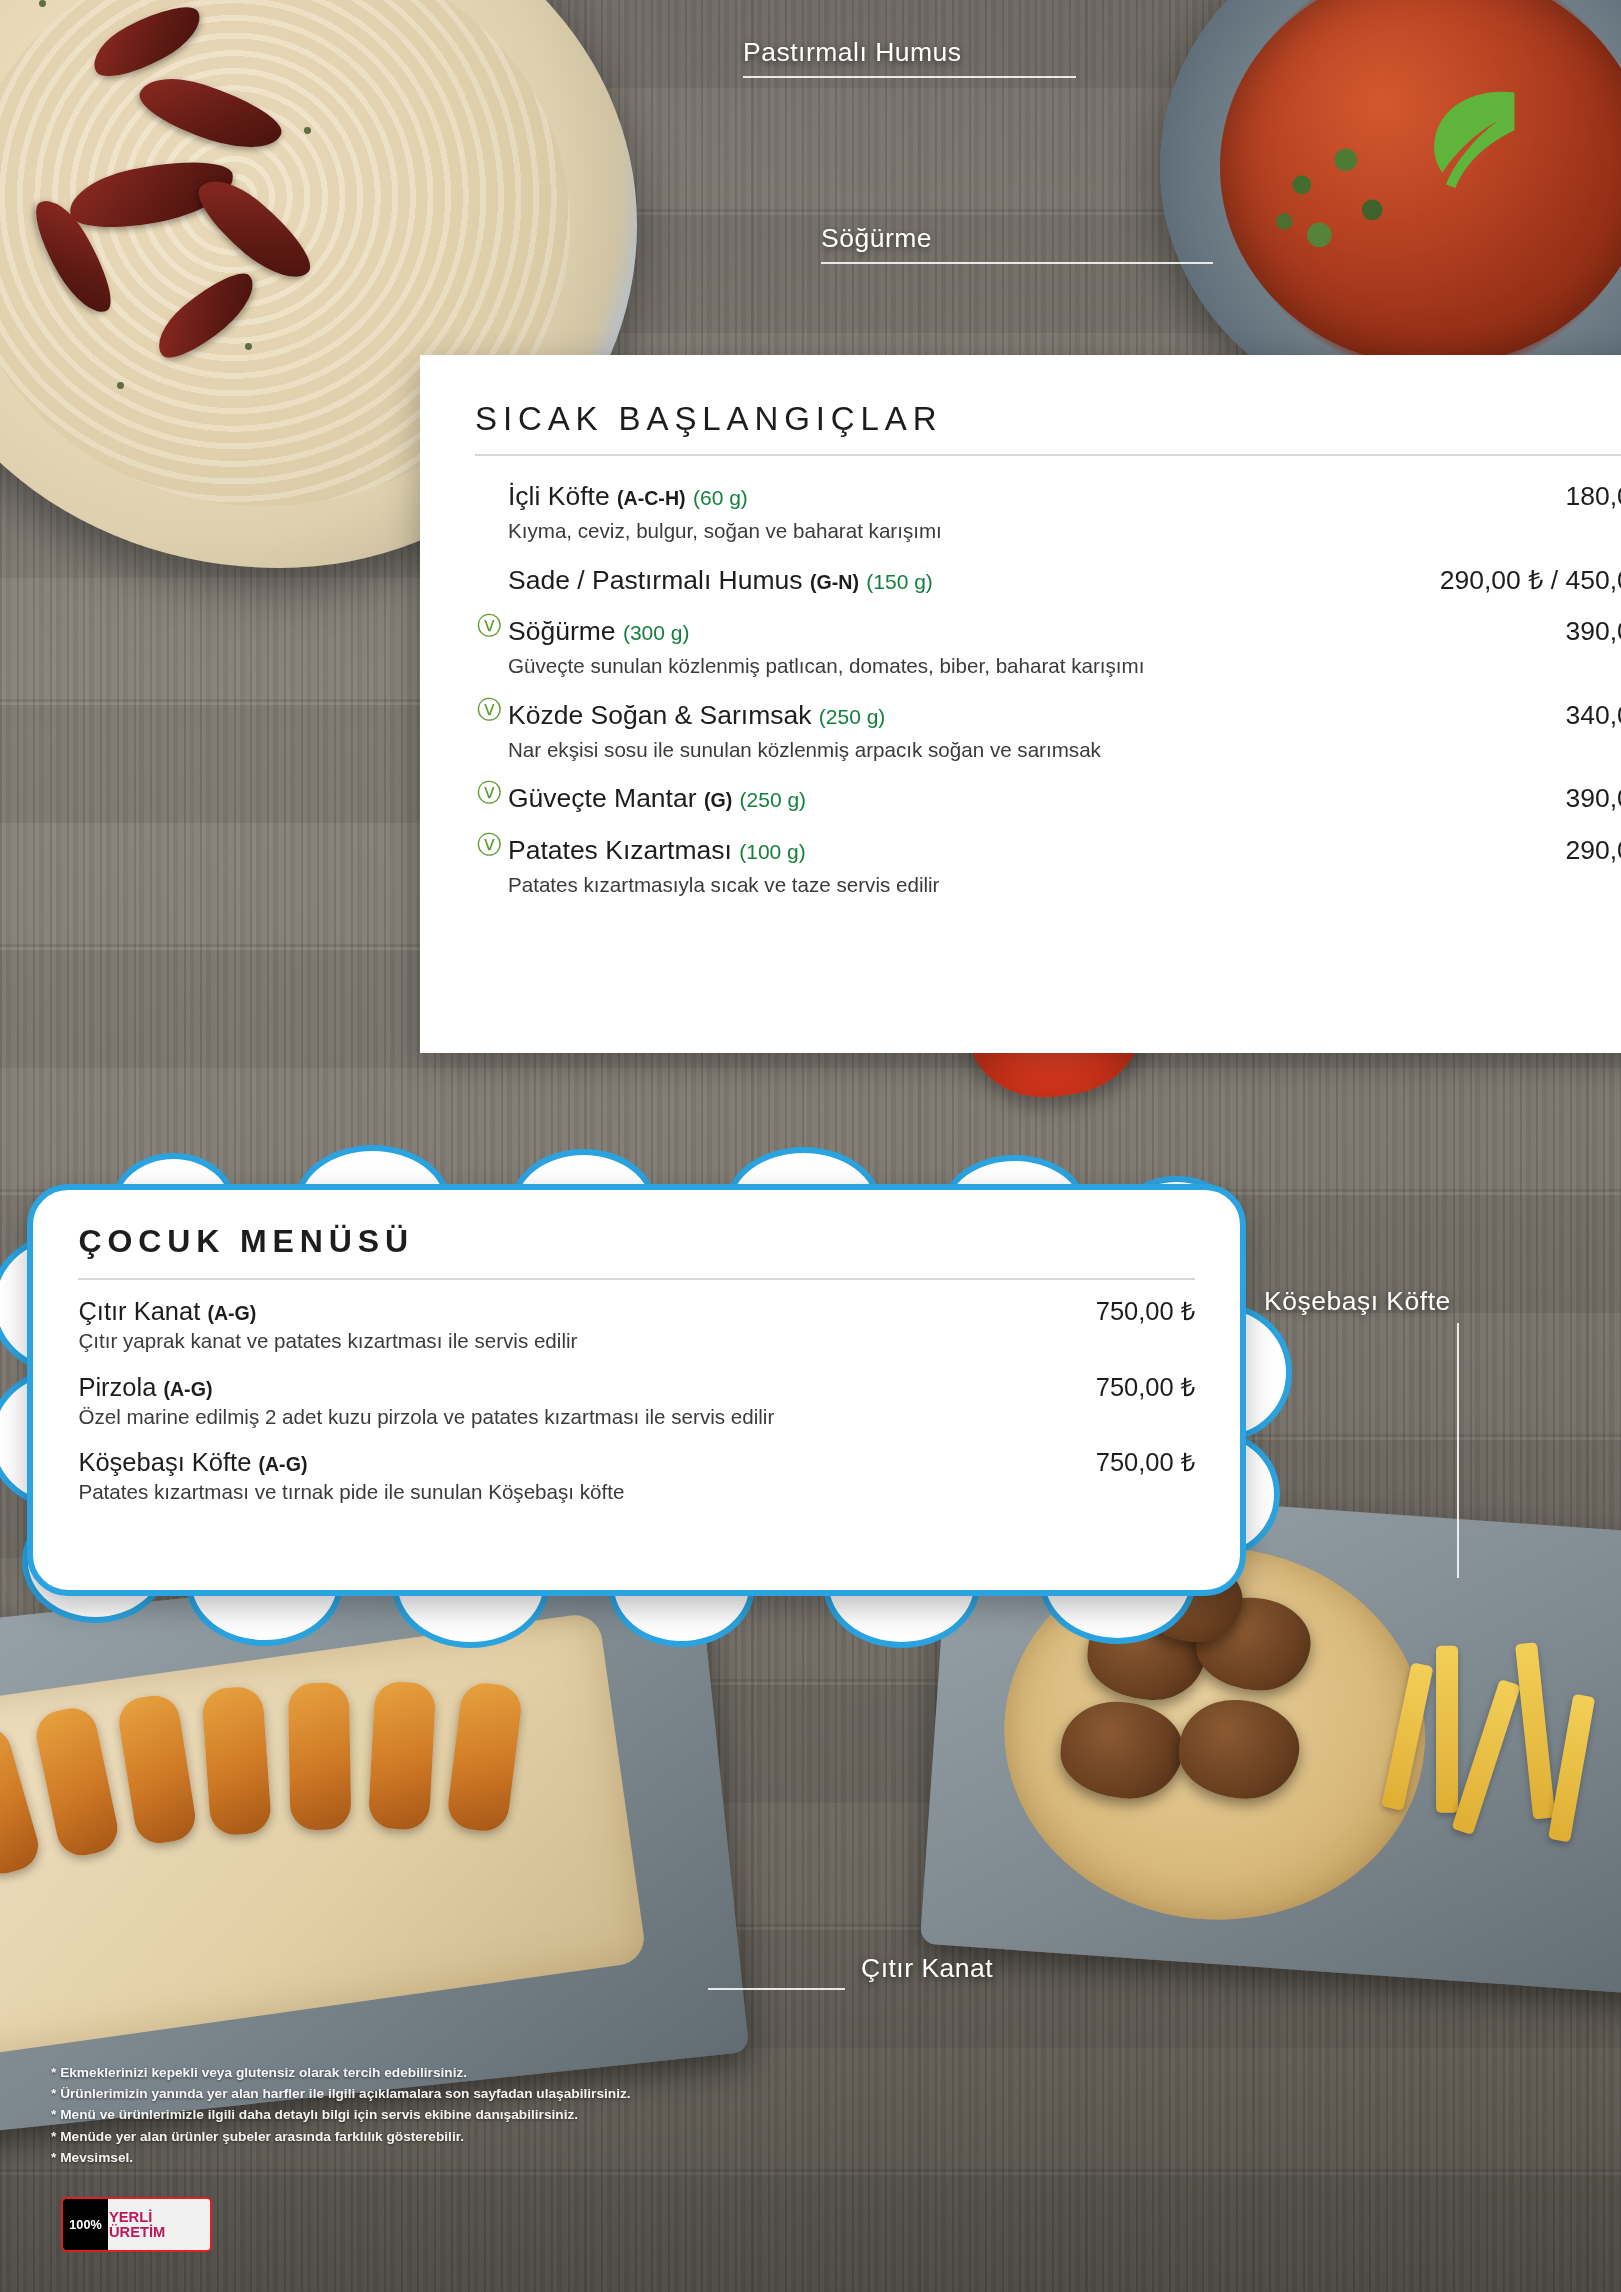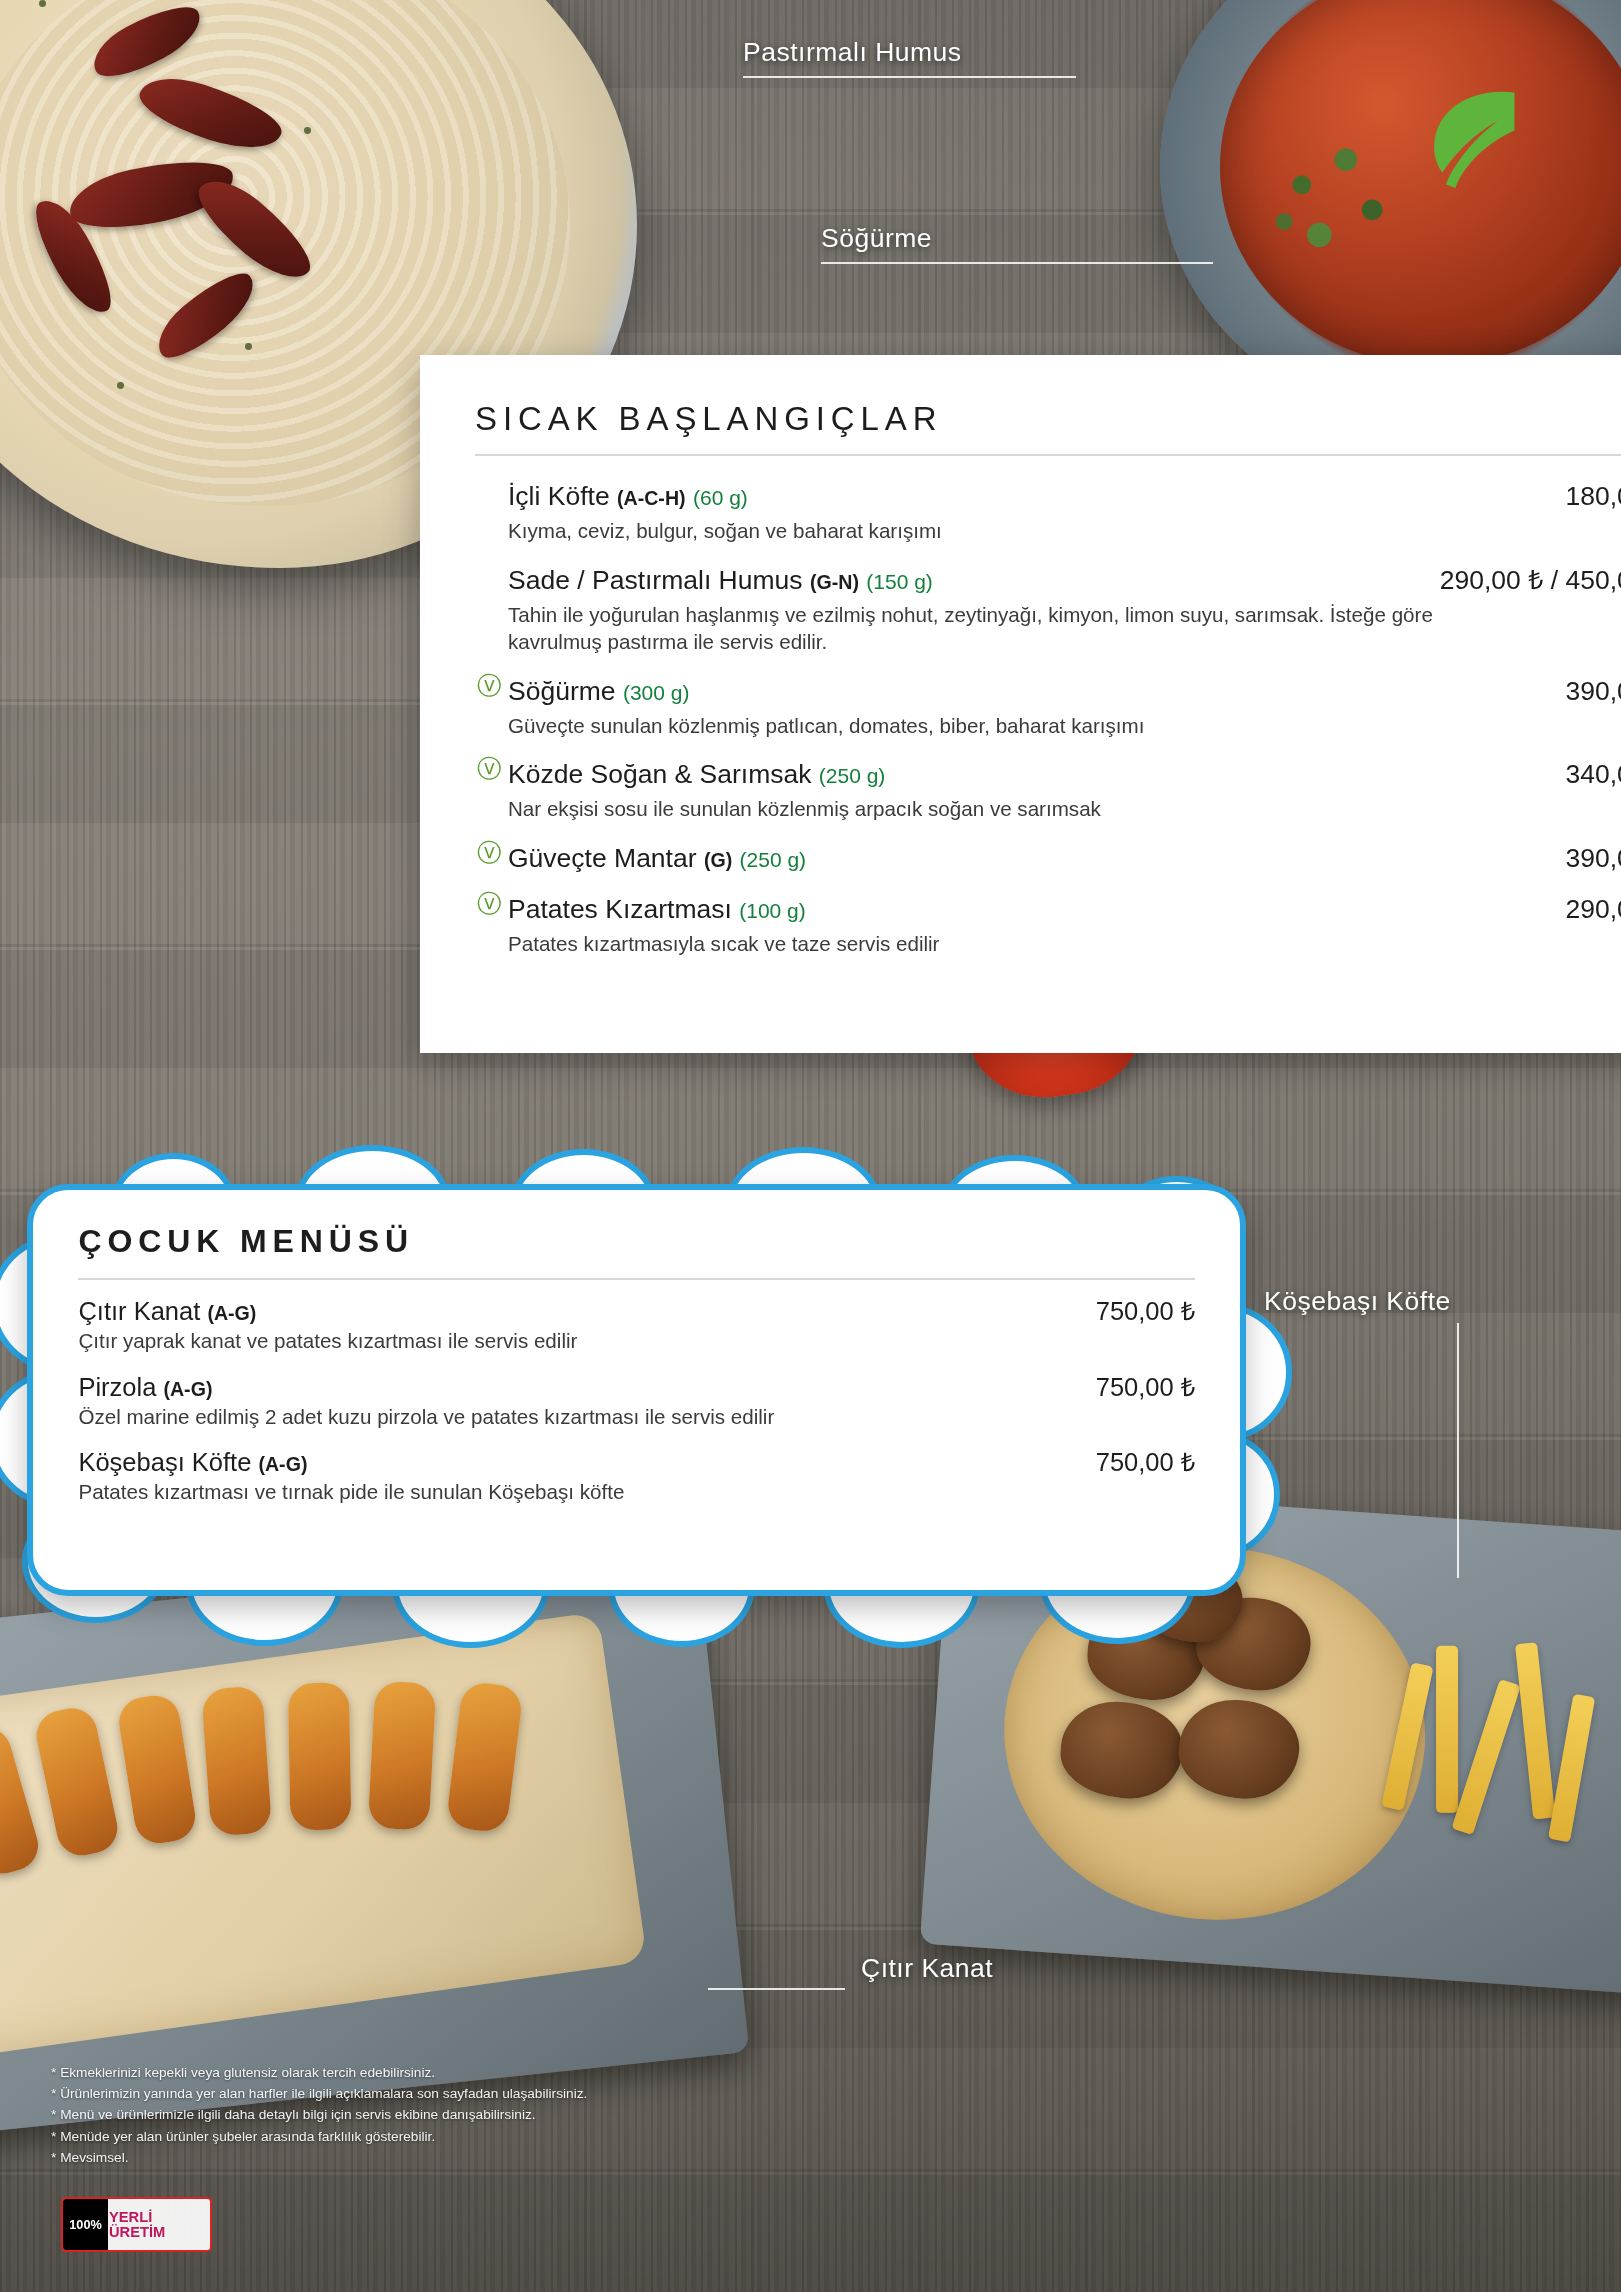--- a/index.html
+++ b/index.html
@@ -295,21 +295,21 @@
   
   .footnotes {
     position: absolute;
     left: 51px; bottom: 125px;
     color: #ffffff;
     font-size: 13.7px;
     line-height: 1.55;
     text-shadow: 0 1px 2.9px rgba(0,0,0,0.6);
     opacity: .93;
   }
-  .footnotes div { white-space: nowrap; }
+  .footnotes div { white-space: nowrap; font-weight: bold; }
   .yerli {
     position: absolute;
     left: 61px; bottom: 41px;
     width: 147px; height: 51px;
     border: 2.9px solid #e02020;
     border-radius: 4.9px;
     background: rgba(255,255,255,0.92);
     display: flex;
     align-items: center;
     overflow: hidden;
@@ -427,21 +427,20 @@
 
     <div class="item noveg">
       <div class="item-head">
         <div class="item-name">
           <span>Sade / Pastırmalı Humus</span>
           <span class="alg">(G-N)</span>
           <span class="gram">(150 g)</span>
         </div>
         <div class="item-price">290,00 ₺ / 450,00 ₺</div>
       </div>
-      <div class="item-desc">Tahin ile yoğurulan haşlanmış ve ezilmiş nohut, zeytinyağı, kimyon, limon suyu, sarımsak. İsteğe göre kavrulmuş pastırma ile servis edilir.</div>
     </div>
 
     <div class="item">
       <span class="veg-mark">ⓥ</span>
       <div class="item-head">
         <div class="item-name">
           <span>Söğürme</span>
           <span class="gram">(300 g)</span>
         </div>
         <div class="item-price">390,00 ₺</div>

